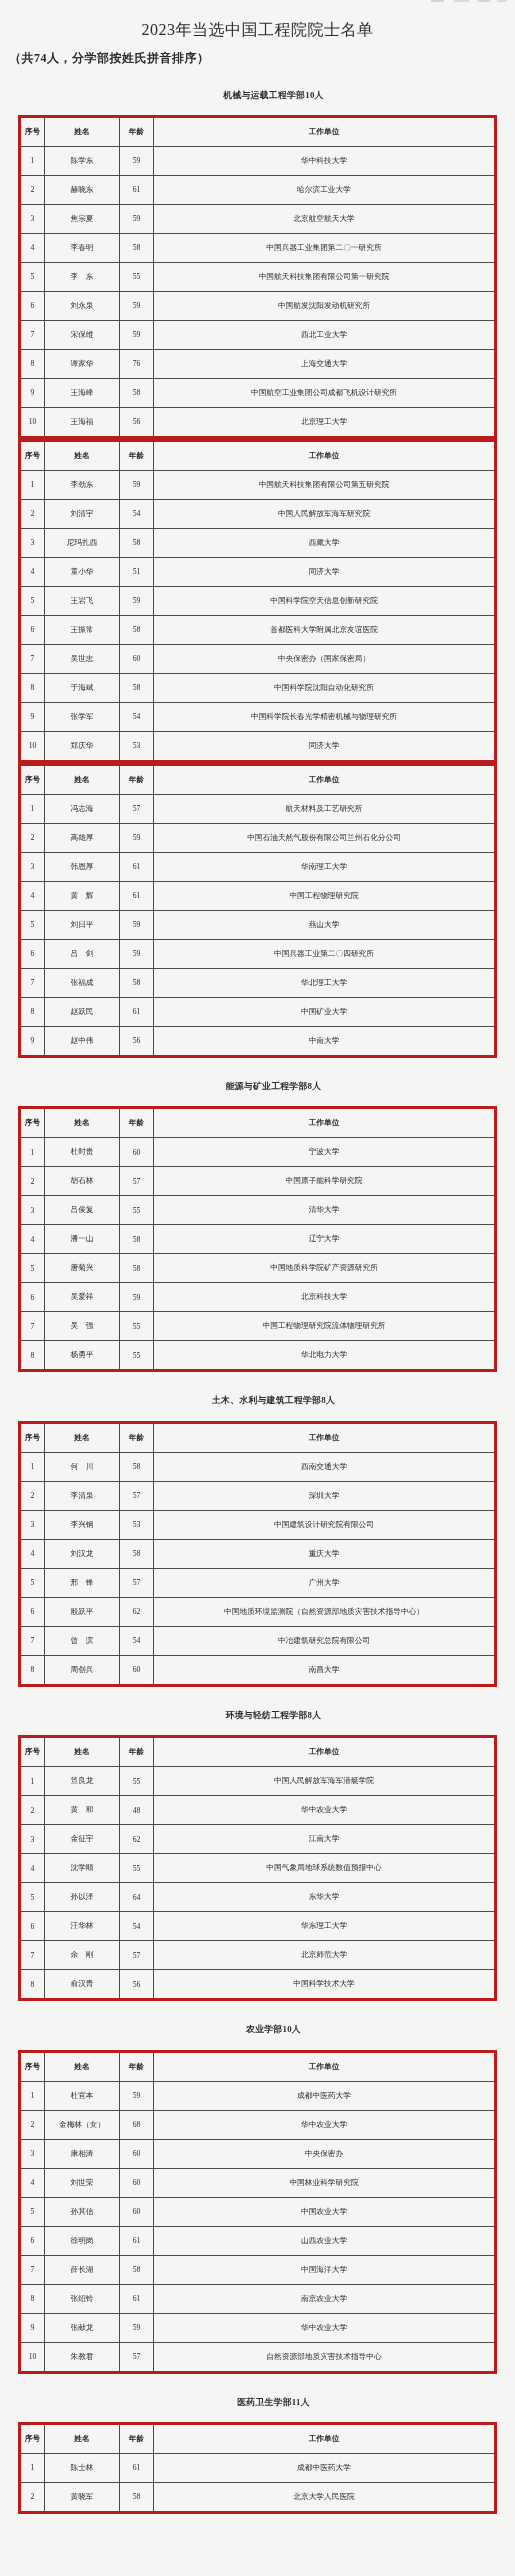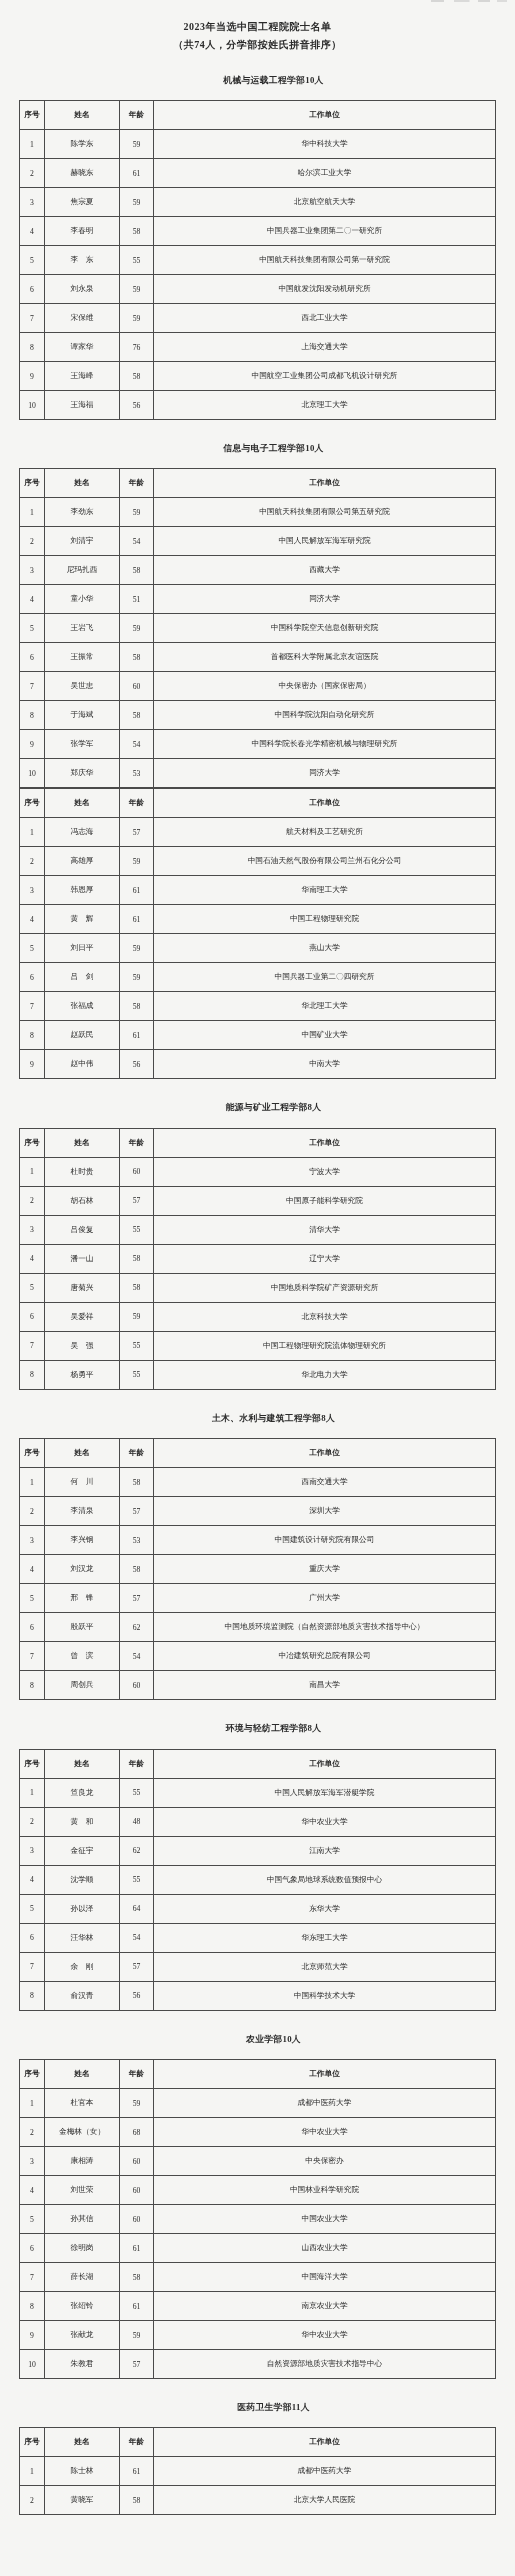--- a/index.html
+++ b/index.html
@@ -6,46 +6,46 @@
   body {
     width:515px; height:2731px;
     background:#f5f5f3;
     font-family:"Liberation Serif","DejaVu Serif",serif;
     color:#2b2b2b;
     position:relative;
     overflow:hidden;
   }
   .doc-title {
     text-align:center;
-    font-size:10px;
-    font-weight:bold;
+    font-size:16px;
+    font-weight:normal;
     margin:19.6px 0 4.1px;
     letter-spacing:0.5px;
   }
   .doc-subtitle {
-    text-align:center;
-    font-size:10px;
+    text-align:left;
+    font-size:12px;
     font-weight:600;
-    margin:0;
+    margin:9px;
     letter-spacing:0.5px;
   }
   section h2 {
     text-align:center;
     font-size:8.8px;
     font-weight:bold;
     margin:23px 0 13.4px;
     letter-spacing:0.3px;
     padding-left:32px;
   }
   table {
     width:476px;
     margin:0 auto;
     border-collapse:collapse;
     table-layout:fixed;
-    border:1px solid #b91c1c;
+    border:3px solid #b91c1c;
   }
   th, td {
     border:0.5px solid #4a4a4a;
     border-top-width:1px;
     border-bottom-width:1px;
     height:28px;
     text-align:center;
     vertical-align:middle;
     font-size:7.7px;
     padding:0 3.1px;
@@ -153,21 +153,20 @@
             <td>10</td>
             <td>王海福</td>
             <td>56</td>
             <td>北京理工大学</td>
           </tr>
         </tbody>
     </table>
   </section>
 
   <section>
-    <h2>信息与电子工程学部10人</h2>
     <table>
       <colgroup>
         <col class="c-index">
           <col class="c-name">
           <col class="c-age">
           <col class="c-org">
       </colgroup>
       <thead>
           <tr>
             <th>序号</th>

